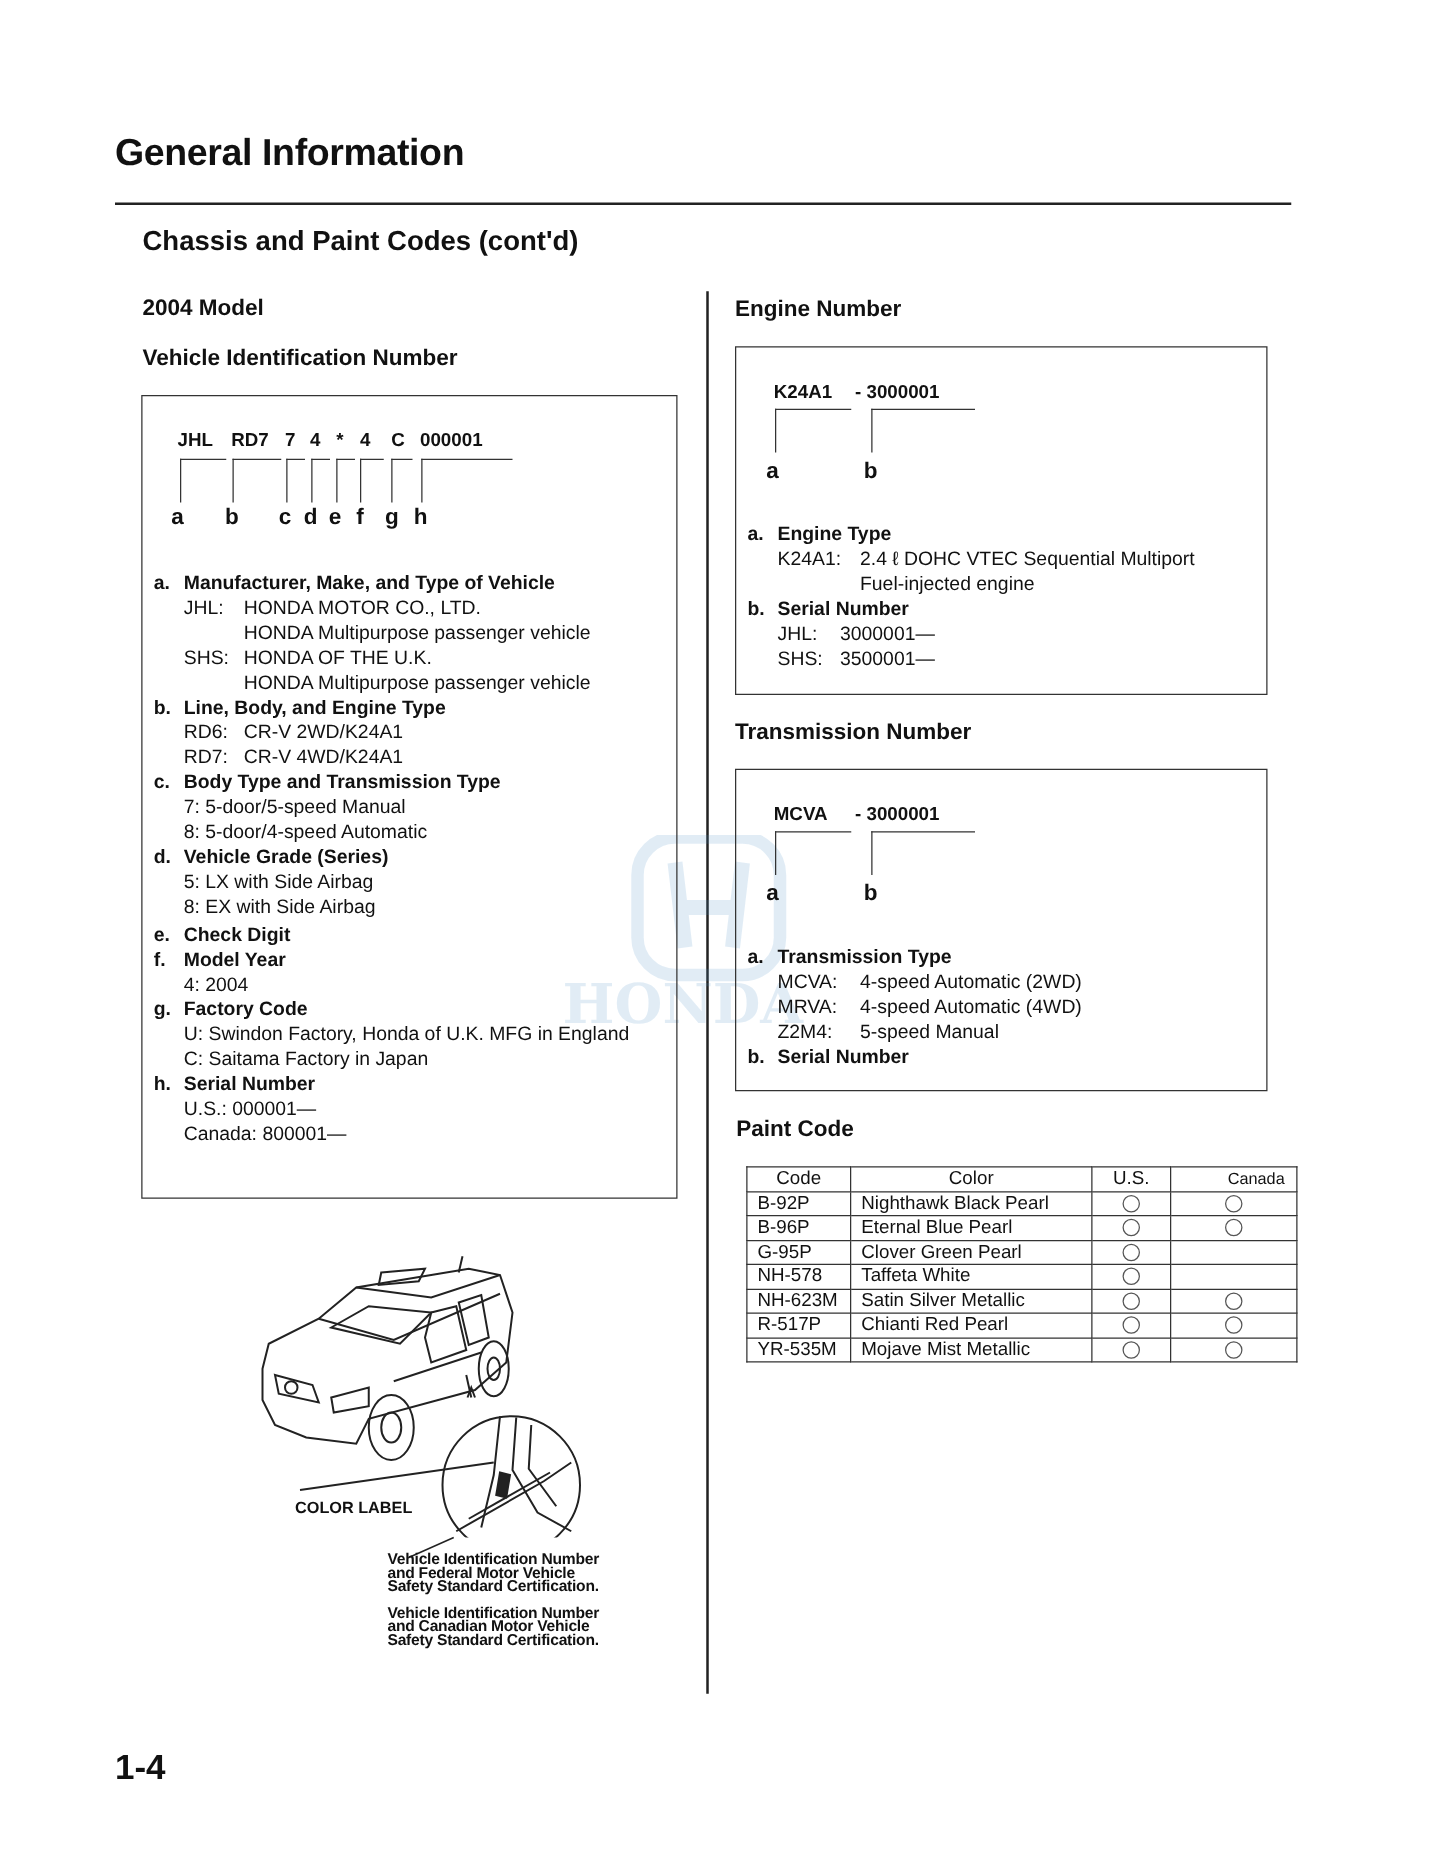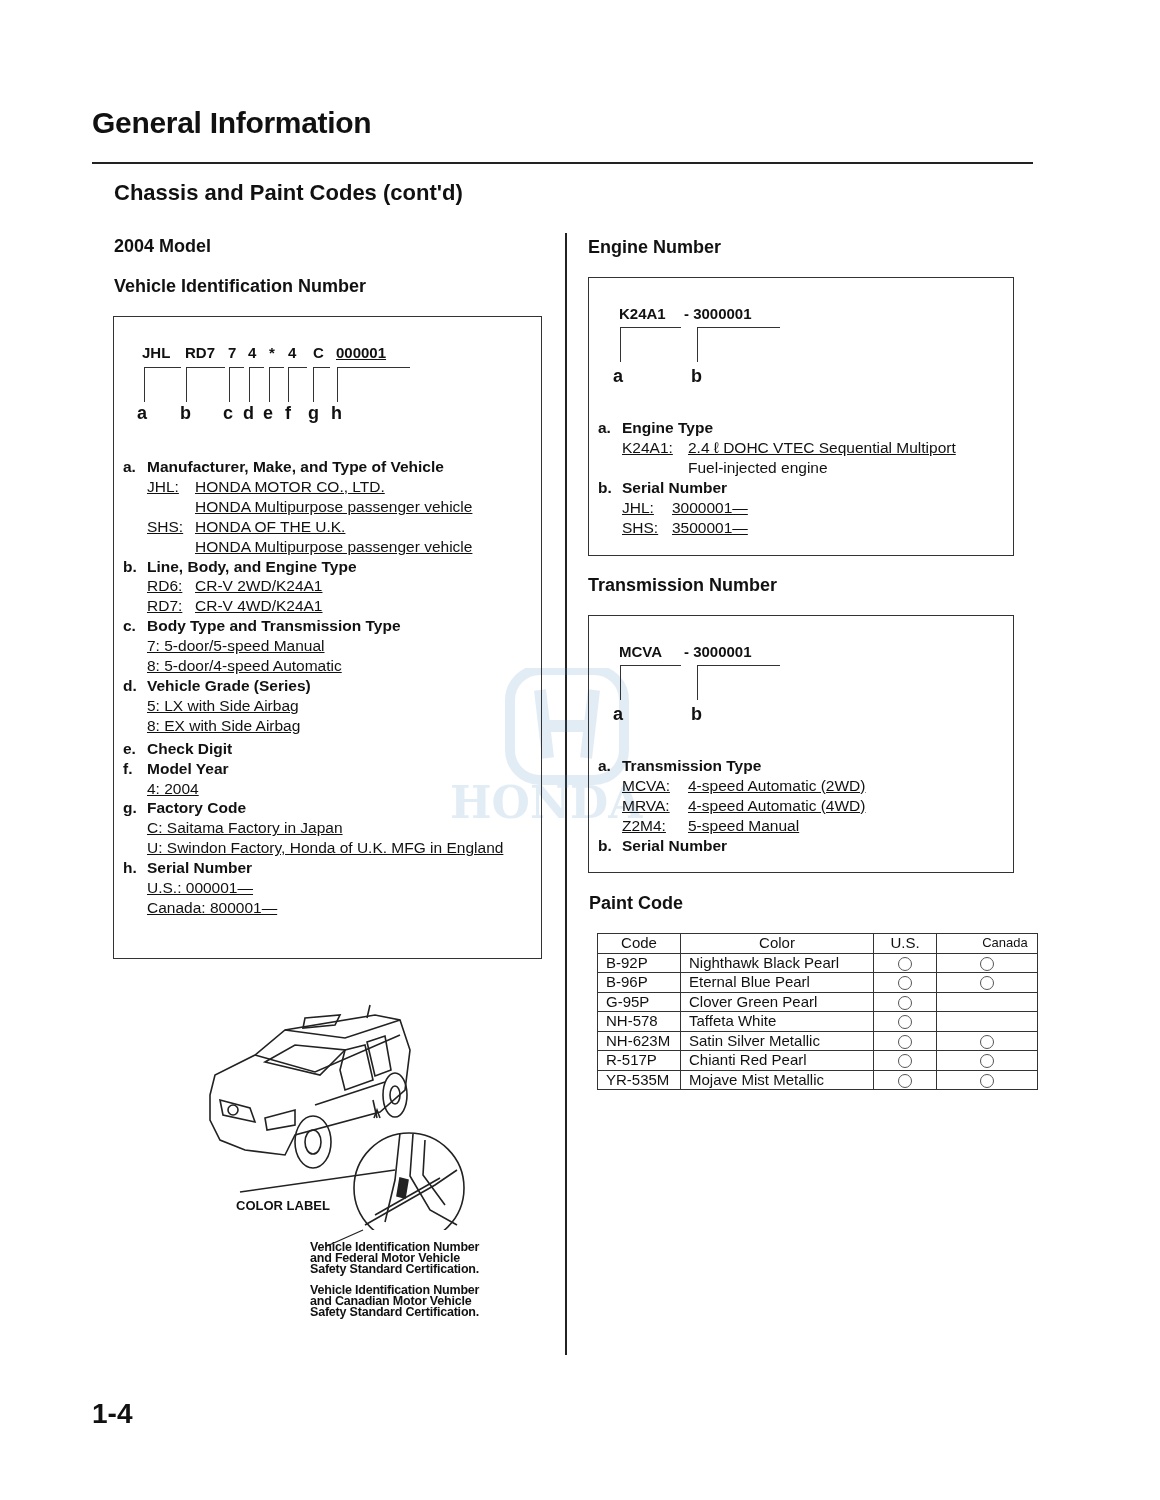--- a/index.html
+++ b/index.html
@@ -10,21 +10,21 @@
   .rule { left: 92px; top: 162px; width: 941px; height: 2px; background: #222; }
   .h2 { left: 114px; top: 180px; font-size: 22px; font-weight: bold; }
   .h3 { font-size: 18px; font-weight: bold; }
   .vdiv { left: 565px; top: 233px; width: 2px; height: 1122px; background: #222; }
   .box { border: 1.5px solid #333; }
   .code { font-weight: bold; font-size: 15px; }
   .letter { font-weight: bold; font-size: 18px; }
   .txt { font-size: 15.5px; line-height: 19.9px; }
   .txt .b { font-weight: bold; }
   .row { display: flex; white-space: nowrap; }
-  .ind { padding-left: 24px; text-decoration: underline; }
+  .ind { padding-left: 24px; }
   .lbl { display: inline-block; width: 24px; }
   .bracket { position: absolute; border-left: 1.3px solid #333; border-top: 1.3px solid #333; }
   table.paint { position: absolute; left: 597px; top: 933px; border-collapse: collapse;
                 font-size: 15px; }
   table.paint td, table.paint th { border: 1.3px solid #333; padding: 0 8px; height: 18.5px;
                 font-weight: normal; line-height: 18px; }
   .circ { display: inline-block; width: 12px; height: 12px; border: 1.2px solid #555; border-radius: 50%; vertical-align: middle; }
   .pagenum { left: 92px; top: 1398px; font-size: 28px; font-weight: bold; }
   .caption { font-size: 12.5px; font-weight: bold; line-height: 11px; letter-spacing: -0.2px; }
   .watermark { left: 448px; top: 668px; opacity: 0.16; }
@@ -50,21 +50,21 @@
 
 <div class="abs box" style="left:113px; top:316px; width:427px; height:641px;">
 
   <span class="abs code" style="left:28px; top:27px;">JHL</span>
   <span class="abs code" style="left:71px; top:27px;">RD7</span>
   <span class="abs code" style="left:114px; top:27px;">7</span>
   <span class="abs code" style="left:134px; top:27px;">4</span>
   <span class="abs code" style="left:155px; top:27px;">*</span>
   <span class="abs code" style="left:174px; top:27px;">4</span>
   <span class="abs code" style="left:199px; top:27px;">C</span>
-  <span class="abs code" style="left:222px; top:27px;text-decoration:underline;">000001</span>
+  <span class="abs code" style="left:222px; top:27px;">000001</span>
 
   <div class="bracket" style="left:30px; top:50px; width:36px; height:34px;"></div>
   <div class="bracket" style="left:72px; top:50px; width:38px; height:34px;"></div>
   <div class="bracket" style="left:115px; top:50px; width:14px; height:34px;"></div>
   <div class="bracket" style="left:135px; top:50px; width:14px; height:34px;"></div>
   <div class="bracket" style="left:155px; top:50px; width:14px; height:34px;"></div>
   <div class="bracket" style="left:174px; top:50px; width:18px; height:34px;"></div>
   <div class="bracket" style="left:199px; top:50px; width:16px; height:34px;"></div>
   <div class="bracket" style="left:223px; top:50px; width:72px; height:34px;"></div>
 
@@ -127,22 +127,22 @@
     <div class="row b">
         <span class="lbl">f.</span>
         <span>Model Year</span>
       </div>
     <div class="row ind">4: 2004</div>
 
     <div class="row b">
         <span class="lbl">g.</span>
         <span>Factory Code</span>
       </div>
+    <div class="row ind">U: Swindon Factory, Honda of U.K. MFG in England</div>
     <div class="row ind">C: Saitama Factory in Japan</div>
-    <div class="row ind">U: Swindon Factory, Honda of U.K. MFG in England</div>
 
     <div class="row b">
         <span class="lbl">h.</span>
         <span>Serial Number</span>
       </div>
     <div class="row ind">U.S.: 000001—</div>
     <div class="row ind">Canada: 800001—</div>
   </div>
 </div>
 

